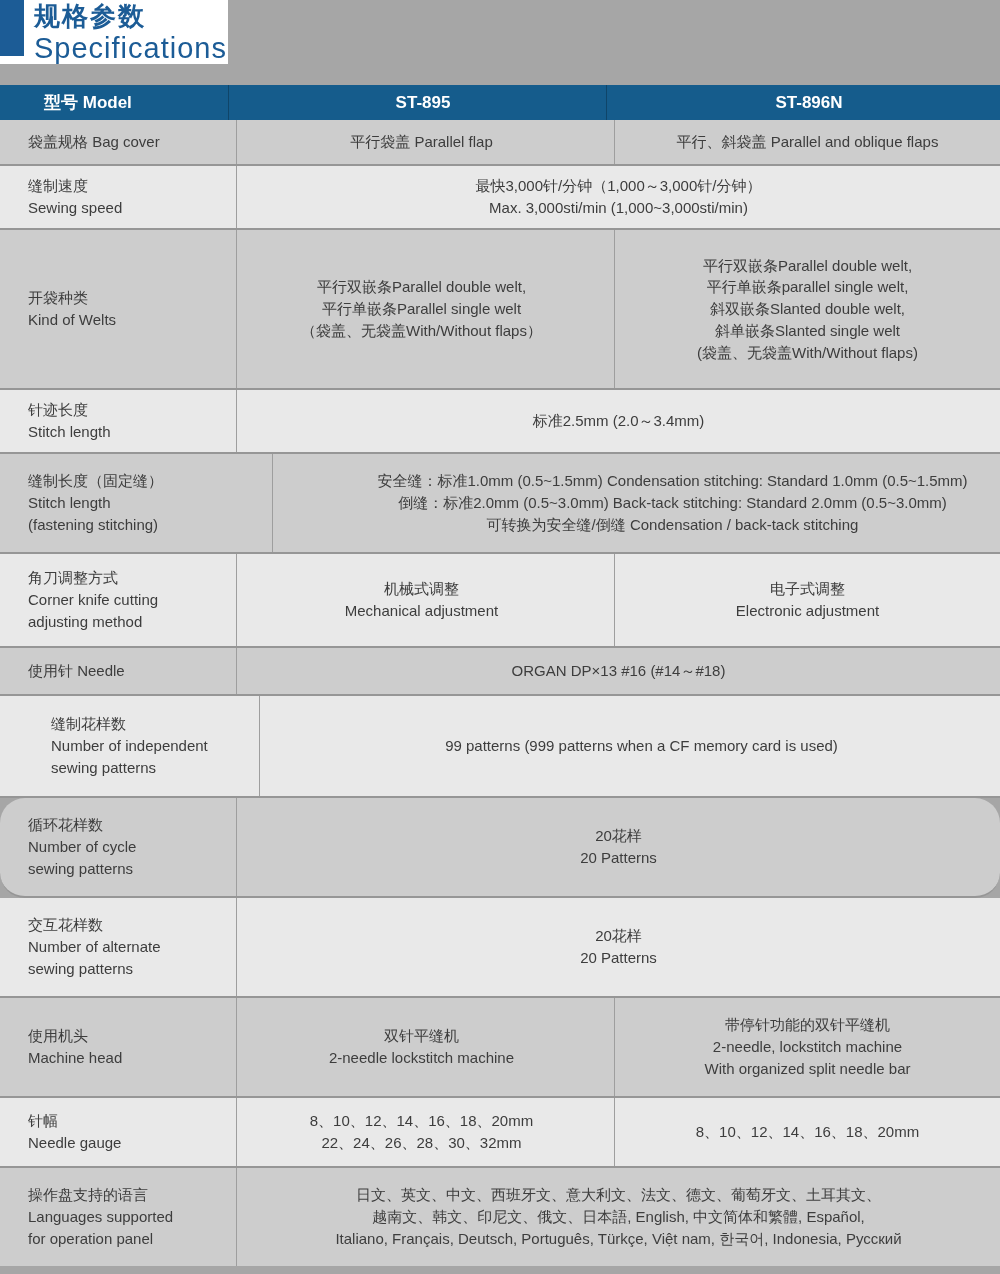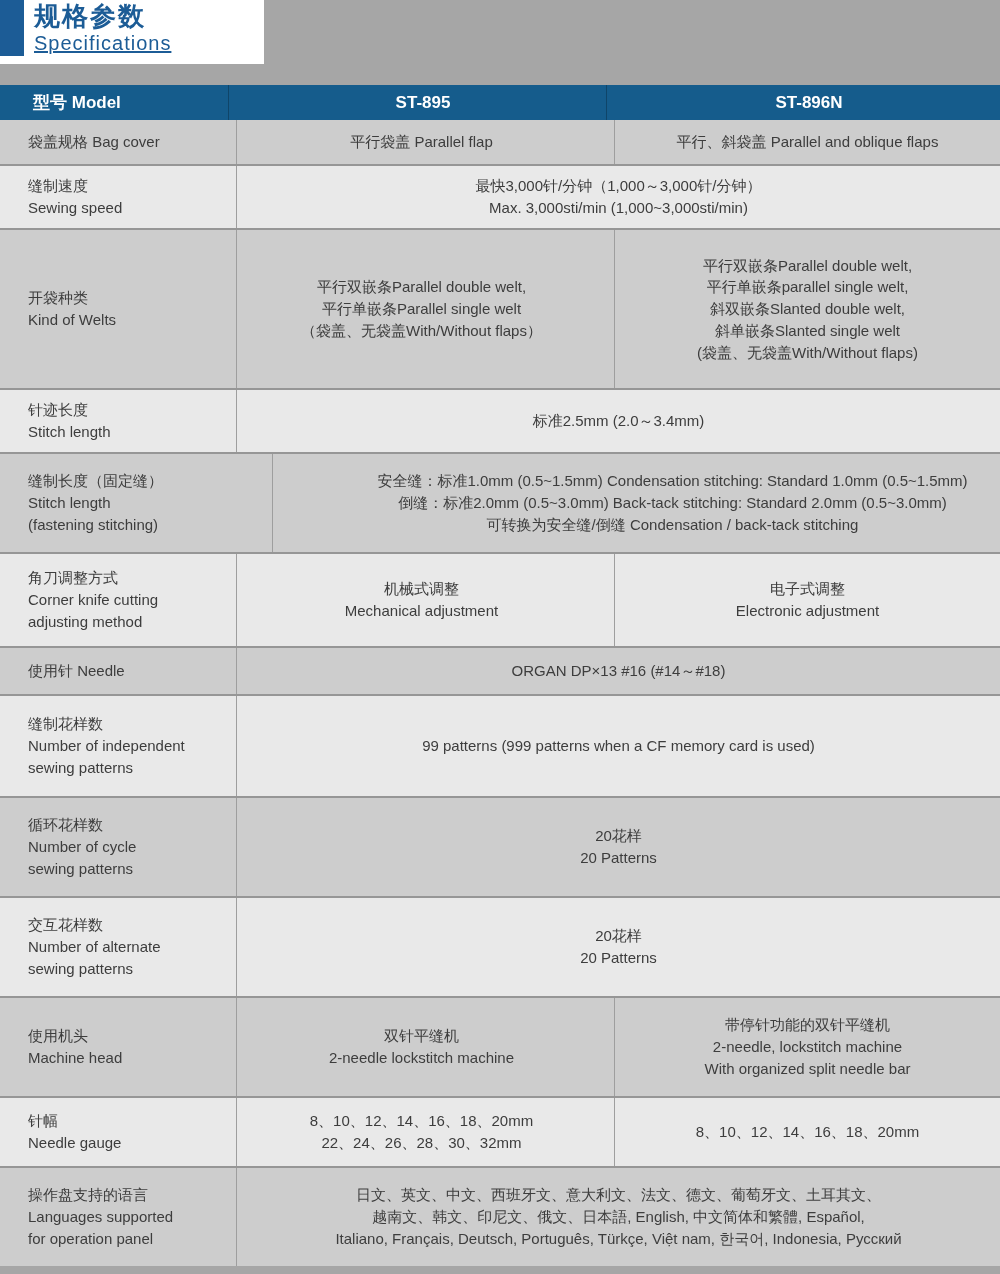--- a/index.html
+++ b/index.html
@@ -7,39 +7,39 @@
   body {
     font-family:"Liberation Sans","DejaVu Sans",sans-serif;
     background:#a6a6a6;
     color:#3d3d3d;
     position:relative;
   }
   
   .title-band { height:85px; position:relative; background:#a6a6a6; }
   .title-box {
     position:absolute; left:0; top:0;
-    width:264px; height:64px;
+    width:228px; height:64px;
     background:#ffffff;
     display:flex; align-items:flex-start;
   }
   .title-accent {
     width:24px; height:56px; background:#1c5c96; flex:0 0 auto;
   }
   .title-text { padding:2px 0 0 10px; color:#1c5c96; }
   .title-zh { font-size:26px; font-weight:bold; letter-spacing:2px; line-height:1.15; }
-  .title-en { font-size:20px; font-weight:normal; letter-spacing:1px; line-height:1.15;text-decoration:underline; }
+  .title-en { font-size:29px; font-weight:normal; letter-spacing:1px; line-height:1.15; }
 
   
   .spec-table { position:absolute; left:0; top:85px; width:1000px; }
   .thead {
     display:grid; grid-template-columns:228px 378px 394px;
     height:35px; background:#155c8c; color:#ffffff; font-weight:bold;
   }
   .thead .hcell { display:flex; align-items:center; justify-content:center; font-size:17px;padding-left:11px; }
-  .thead .hcell.first { justify-content:flex-start; padding-left:33px; }
+  .thead .hcell.first { justify-content:flex-start; padding-left:44px; }
   .thead .hcell + .hcell { border-left:1px solid rgba(0,0,0,0.25); }
 
   .rows { display:flex; flex-direction:column; height:905px; }
   .row {
     display:grid; grid-template-columns:228px 378px 394px;
     border-bottom:2px solid #969696;
     flex:0 0 auto;
   }
   .row:last-child { flex:1 1 auto; border-bottom:none; }
   .row:nth-child(odd)  { background:#cdcdcd; }
@@ -55,22 +55,22 @@
   .cell + .cell { border-left:1px solid #9e9e9e;margin-left:8px; }
 
   
   .row:nth-child(1)  { min-height:46px; }
   .row:nth-child(2)  { min-height:64px; }
   .row:nth-child(3)  { min-height:160px; }
   .row:nth-child(4)  { min-height:64px; }
   .row:nth-child(5)  { min-height:100px;gap:36px; }
   .row:nth-child(6)  { min-height:94px; }
   .row:nth-child(7)  { min-height:48px; }
-  .row:nth-child(8)  { min-height:102px; }
-  .row:nth-child(9)  { min-height:100px; }
+  .row:nth-child(8)  { min-height:102px;padding-left:23px; }
+  .row:nth-child(9)  { min-height:100px;border-radius:25px; }
   .row:nth-child(10) { min-height:100px; }
   .row:nth-child(11) { min-height:100px; }
   .row:nth-child(12) { min-height:70px; }
   .row:nth-child(13) { min-height:98px; }
 </style>
 </head>
 <body>
 
 <div class="title-band">
   <div class="title-box">

